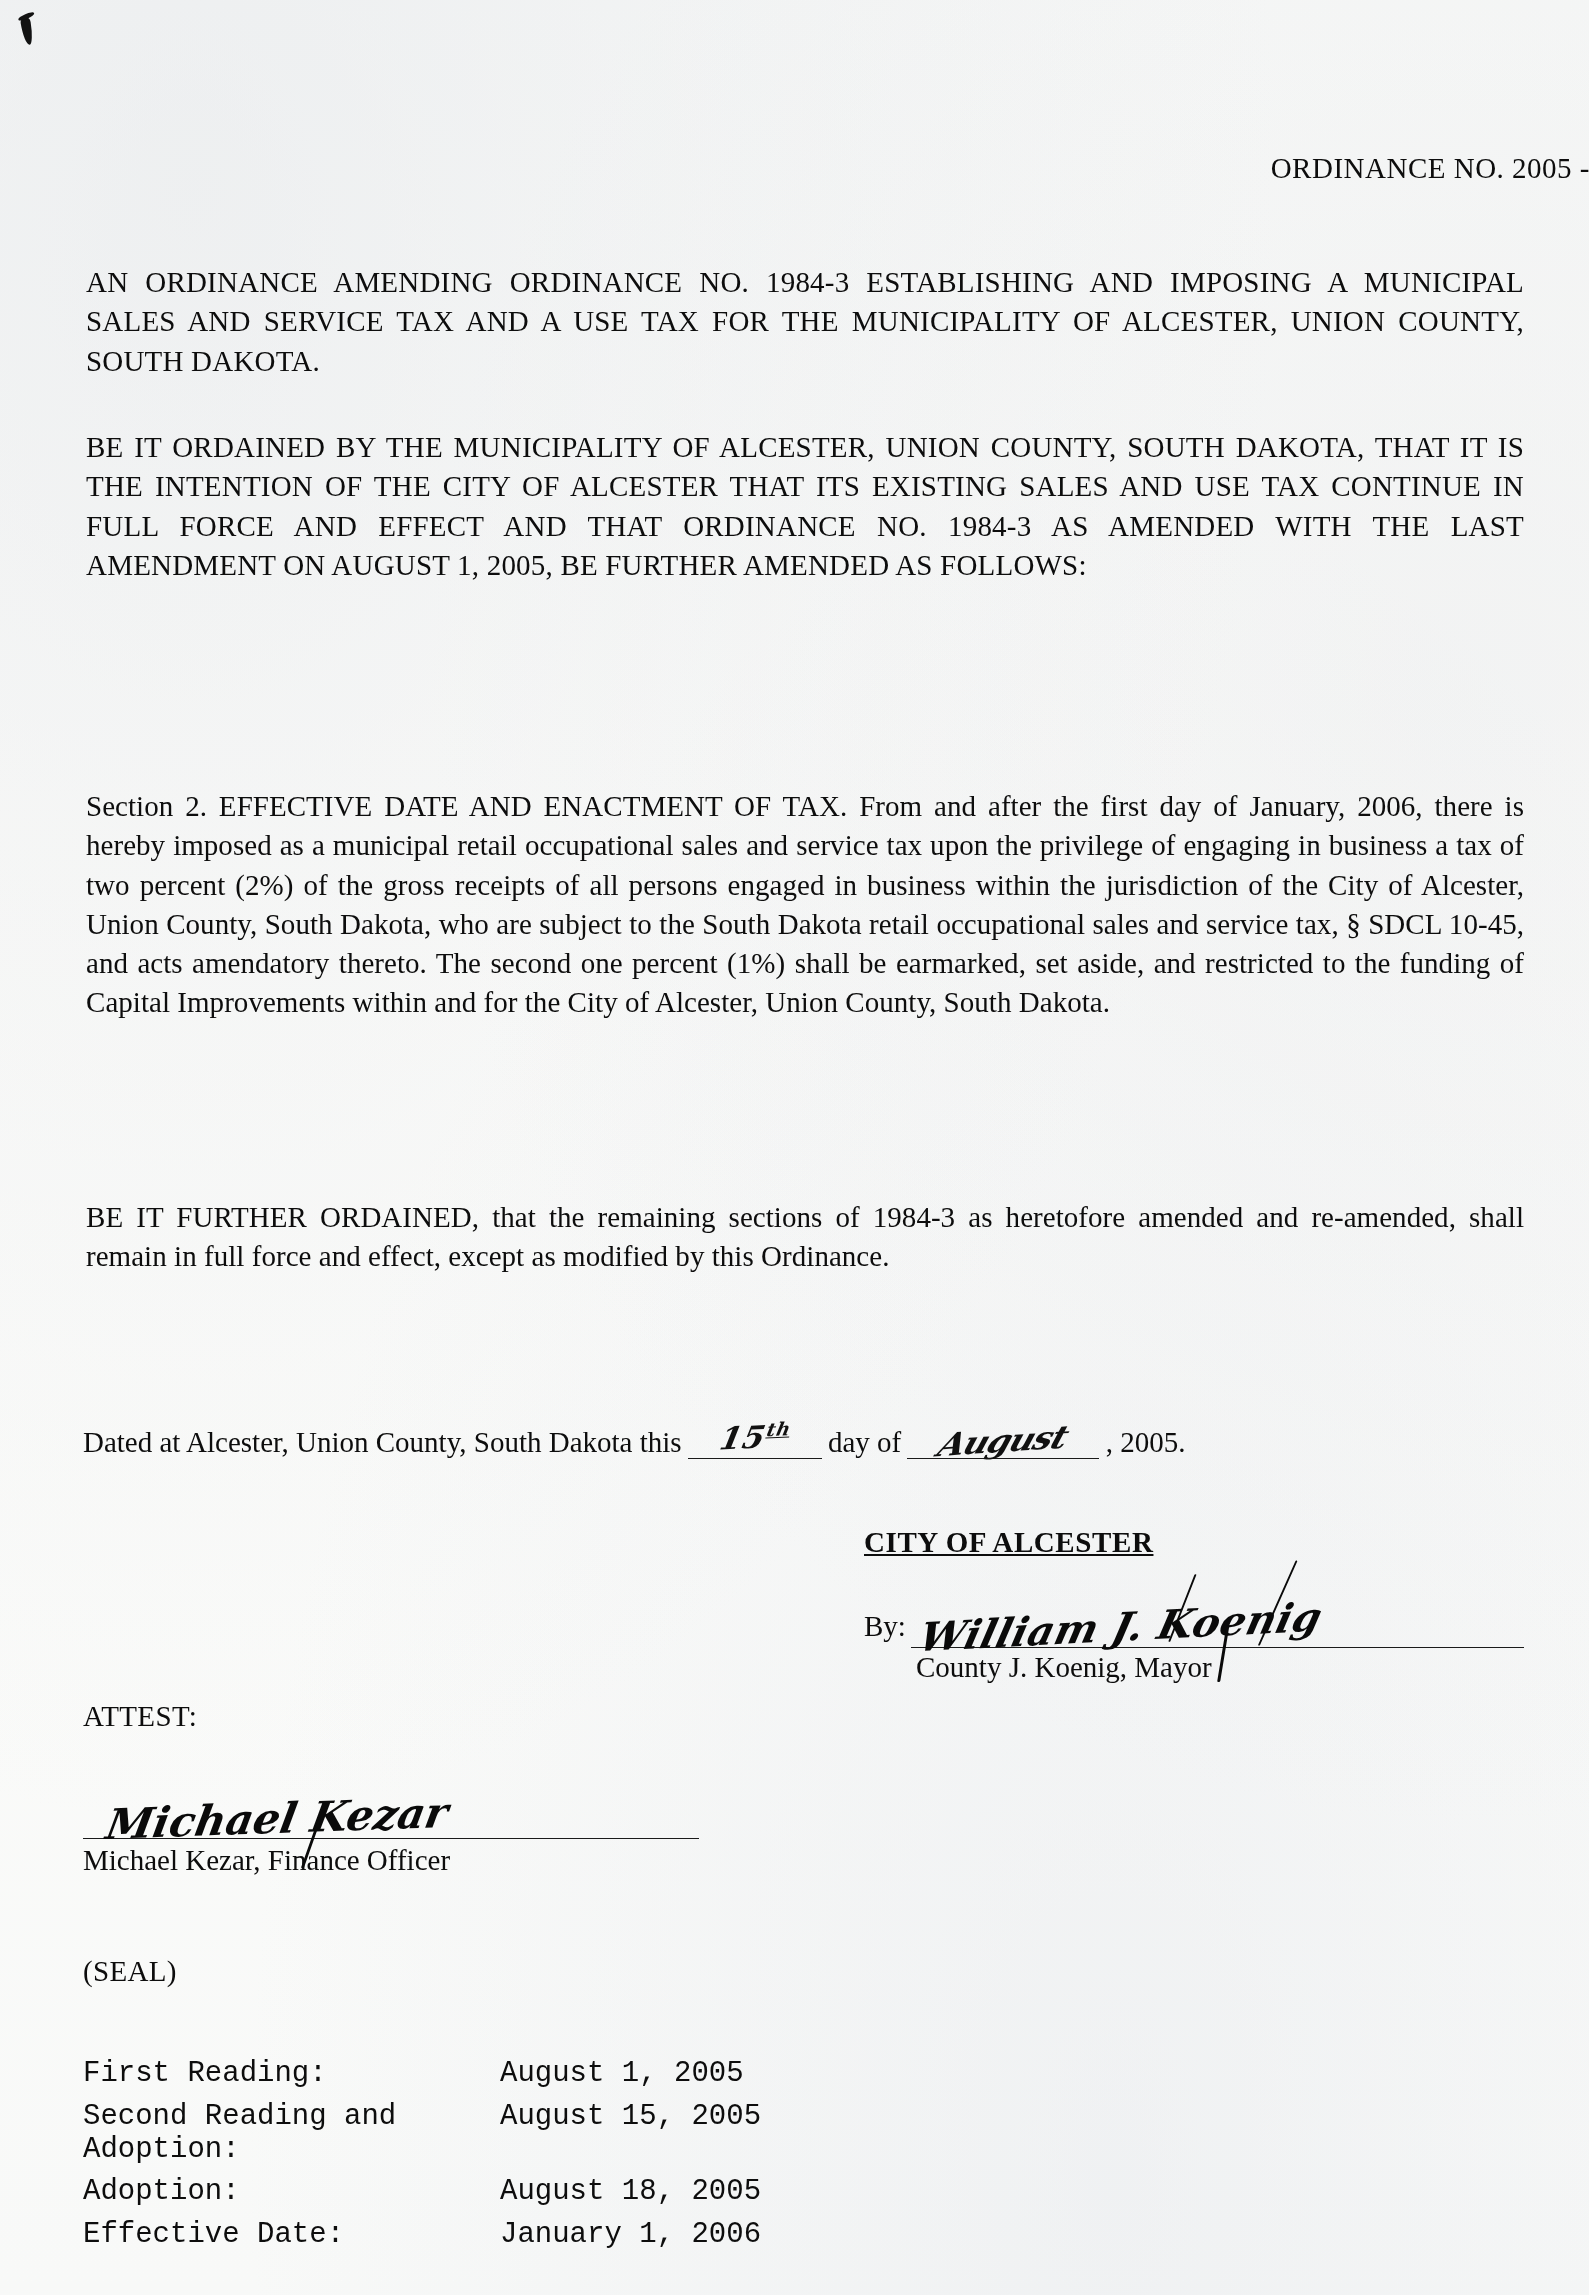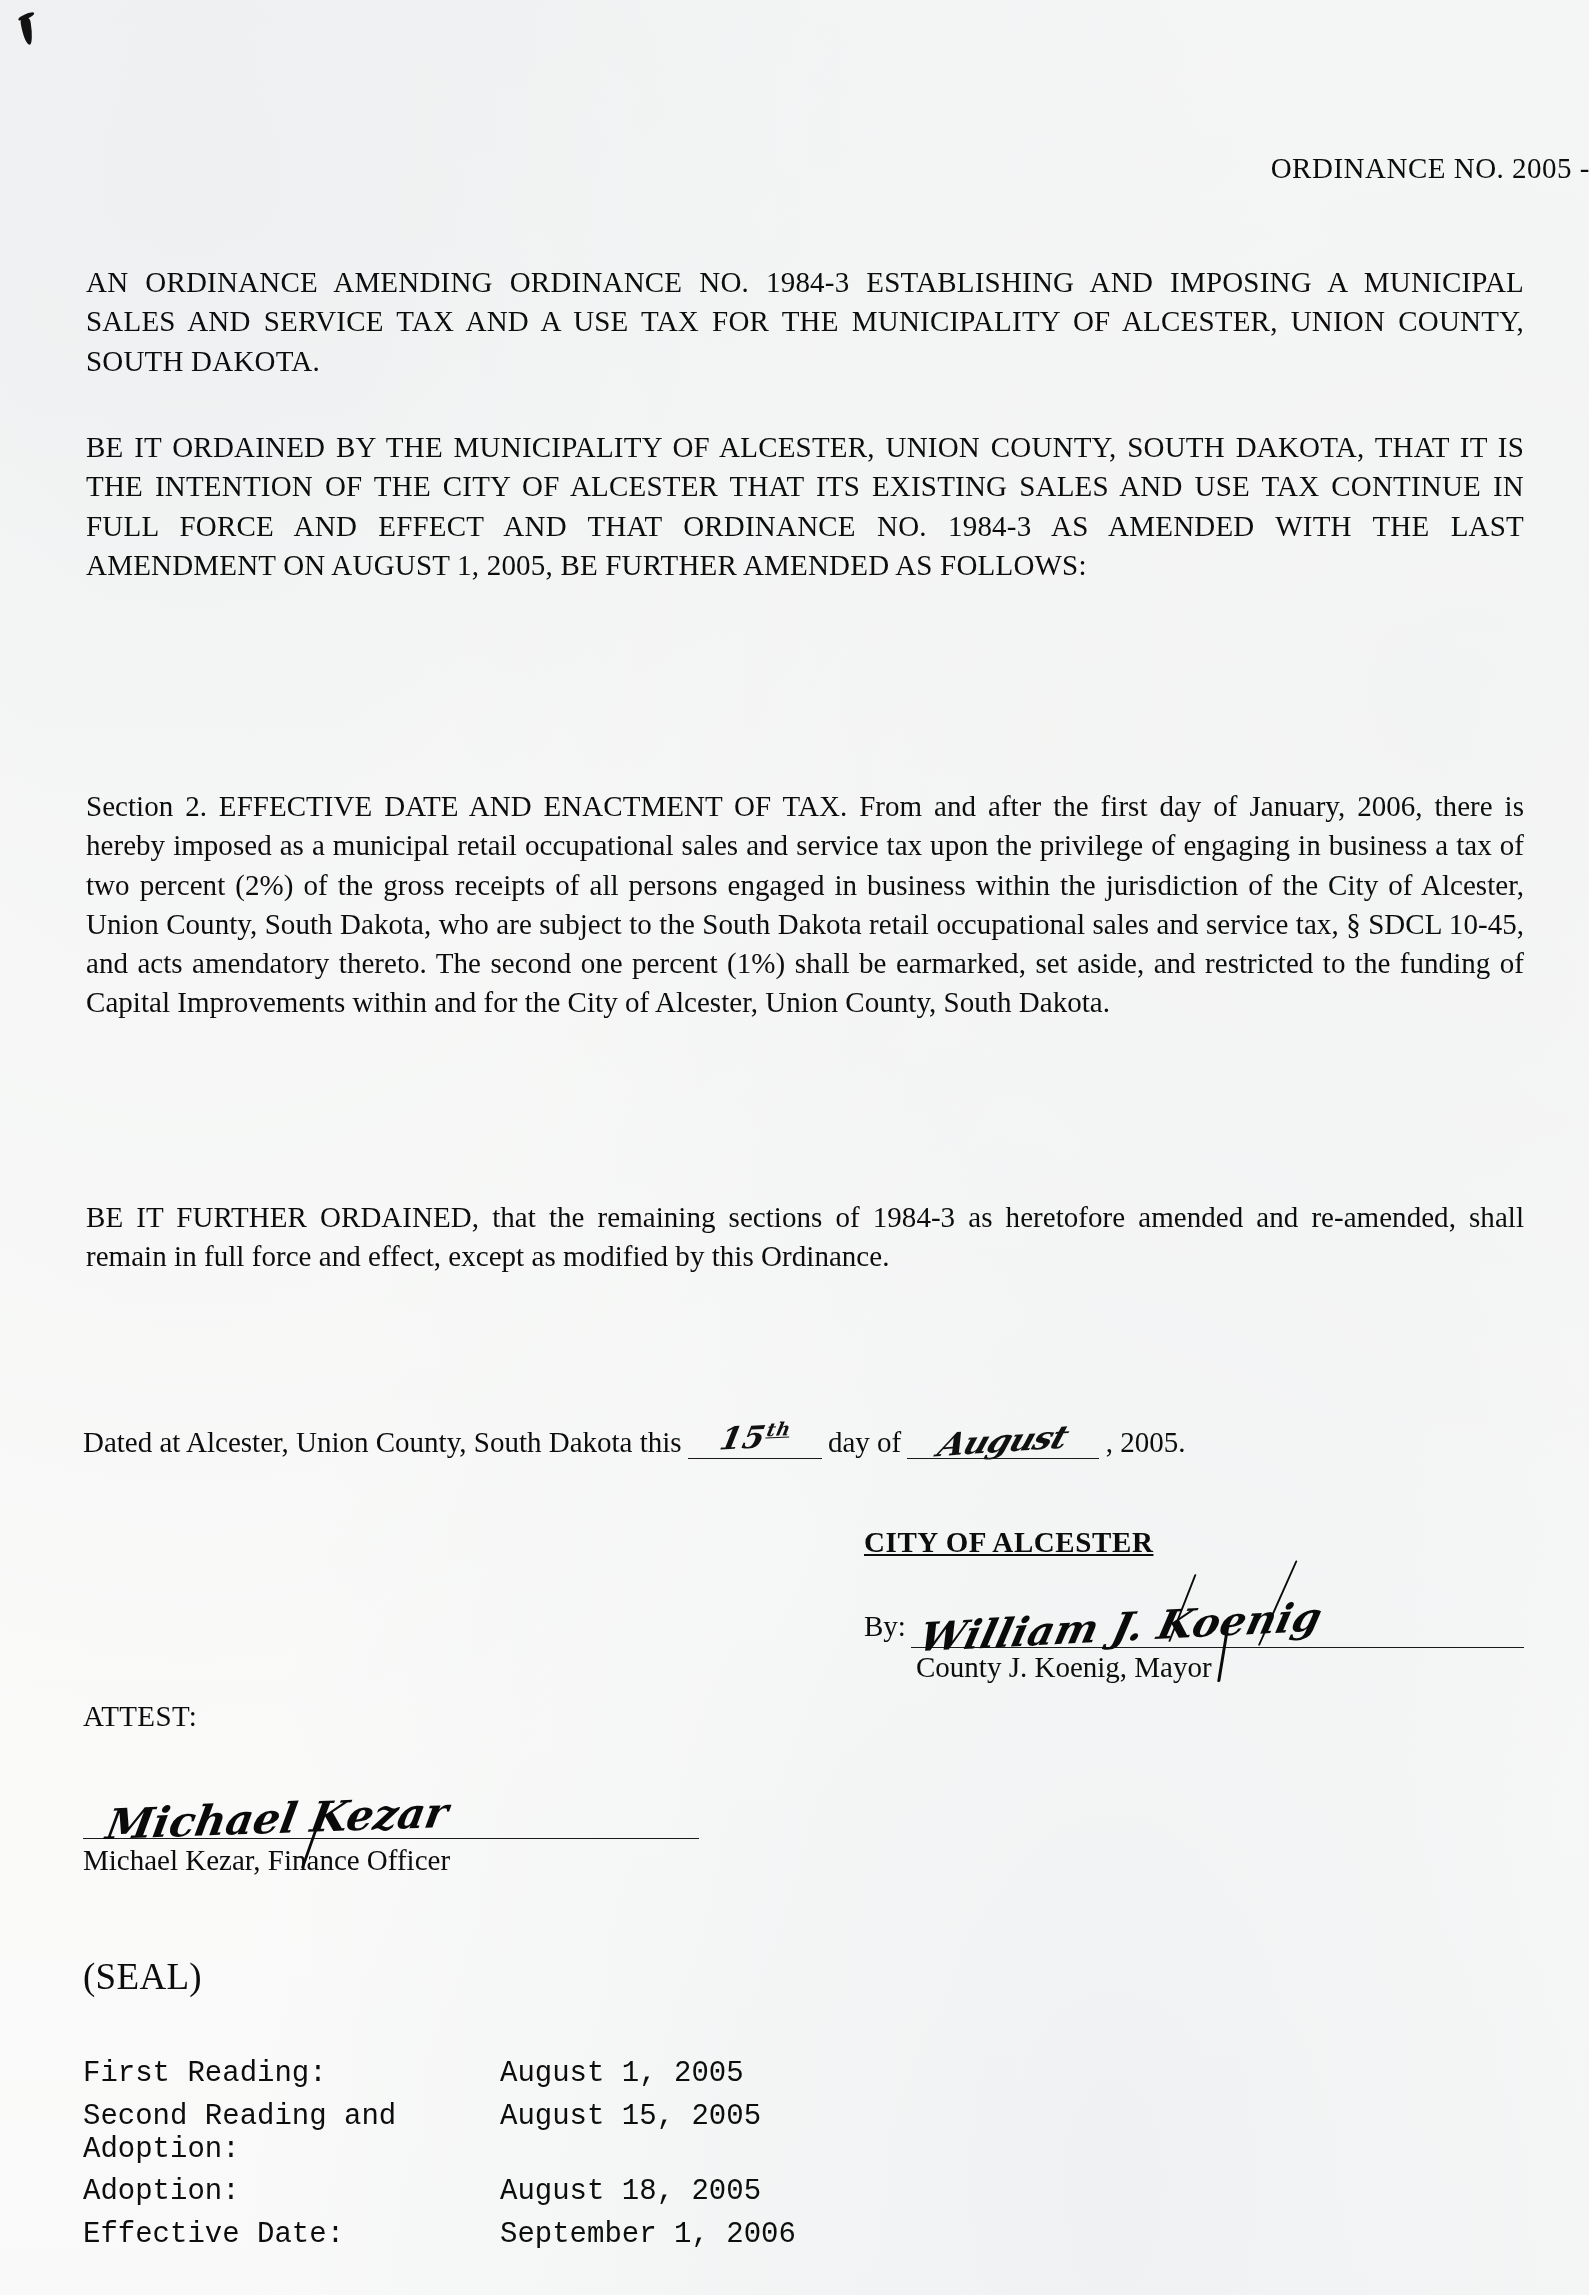--- a/index.html
+++ b/index.html
@@ -262,21 +262,21 @@
   }
   .attest-name {
     margin-top: 4.6px;
     font-size: 29px;
   }
 
   .seal {
     position: absolute;
     top: 1955px;
     left: 83px;
-    font-size: 37px;
+    font-size: 29px;
     letter-spacing: 0.3px;
   }
 
   
   .readings {
     position: absolute;
     top: 2057px;
     left: 83px;
     font-size: 29px;
     border-collapse: collapse;
@@ -363,18 +363,18 @@
       <tr>
         <td class="label">Second Reading and Adoption:</td>
         <td class="value">August 15, 2005</td>
       </tr>
       <tr>
         <td class="label">Adoption:</td>
         <td class="value">August 18, 2005</td>
       </tr>
       <tr>
         <td class="label">Effective Date:</td>
-        <td class="value">September 1, 2006</td>
+        <td class="value">January 1, 2006</td>
       </tr>
     </tbody>
   </table>
 </div>
 
 
 </body></html>

